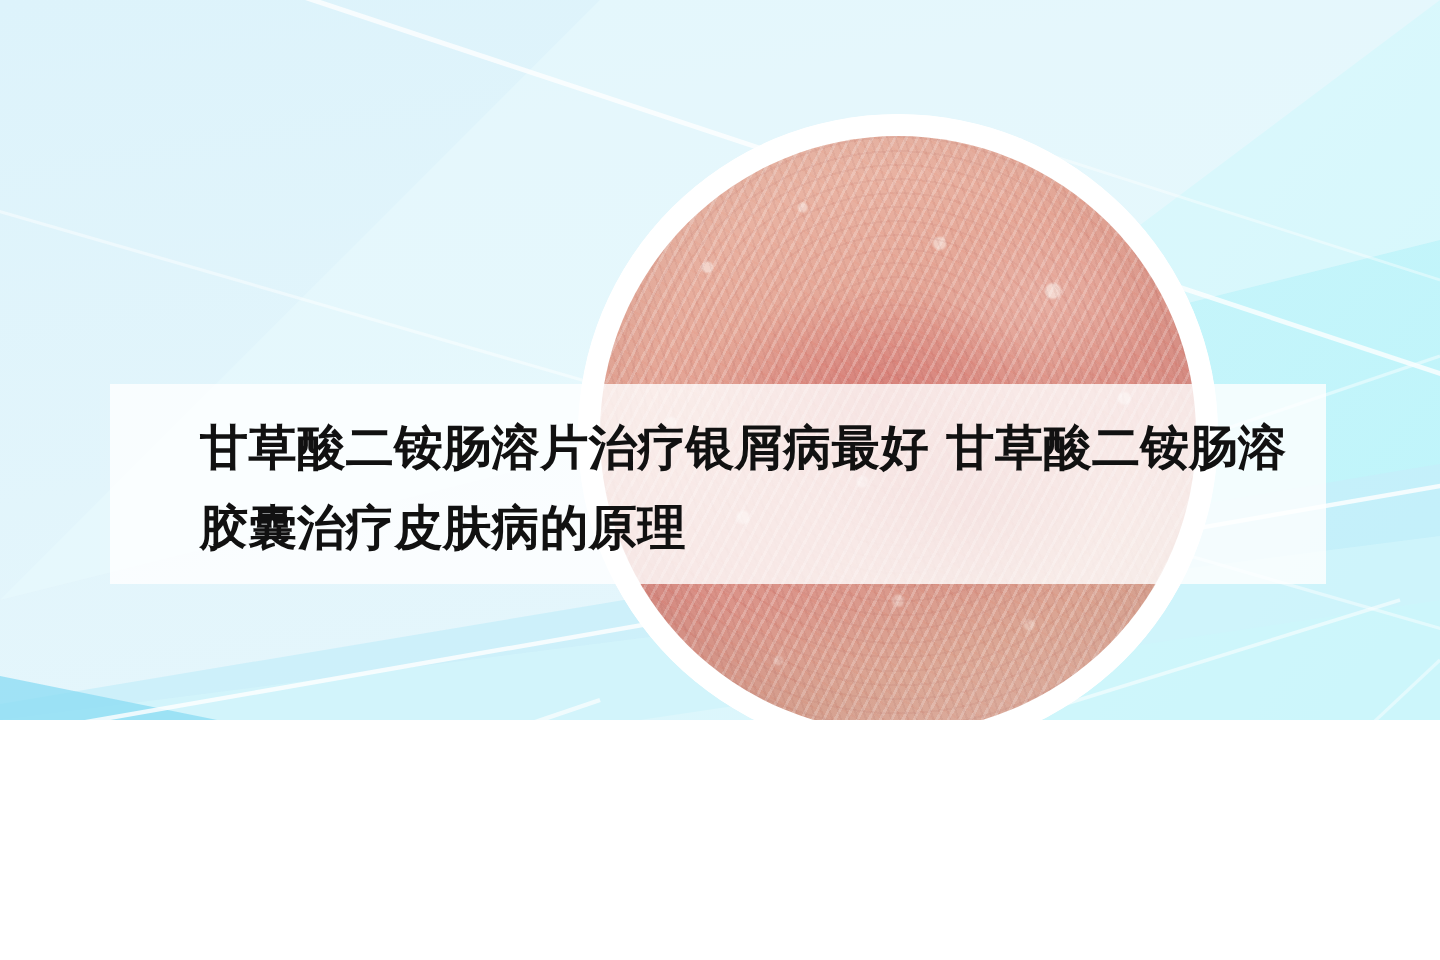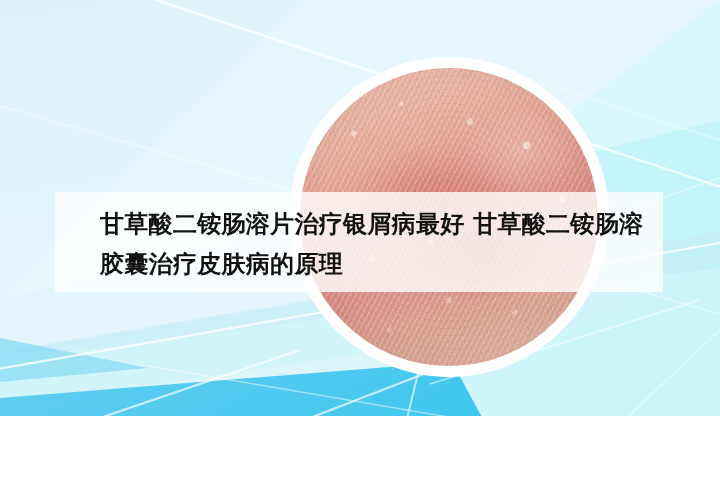--- a/index.html
+++ b/index.html
@@ -4,21 +4,21 @@
 <title>Article Banner</title>
 <style>
   html, body {
     margin: 0;
     padding: 0;
     background: #ffffff;
   }
   #stage {
     position: relative;
     width: 720px;
-    height: 416px;
+    height: 360px;
     overflow: hidden;
     font-family: "Liberation Sans", "DejaVu Sans", sans-serif;
     background: #14b8a6;
   }
 
   
   .bg-svg {
     position: absolute;
     left: 0;
     top: 0;

